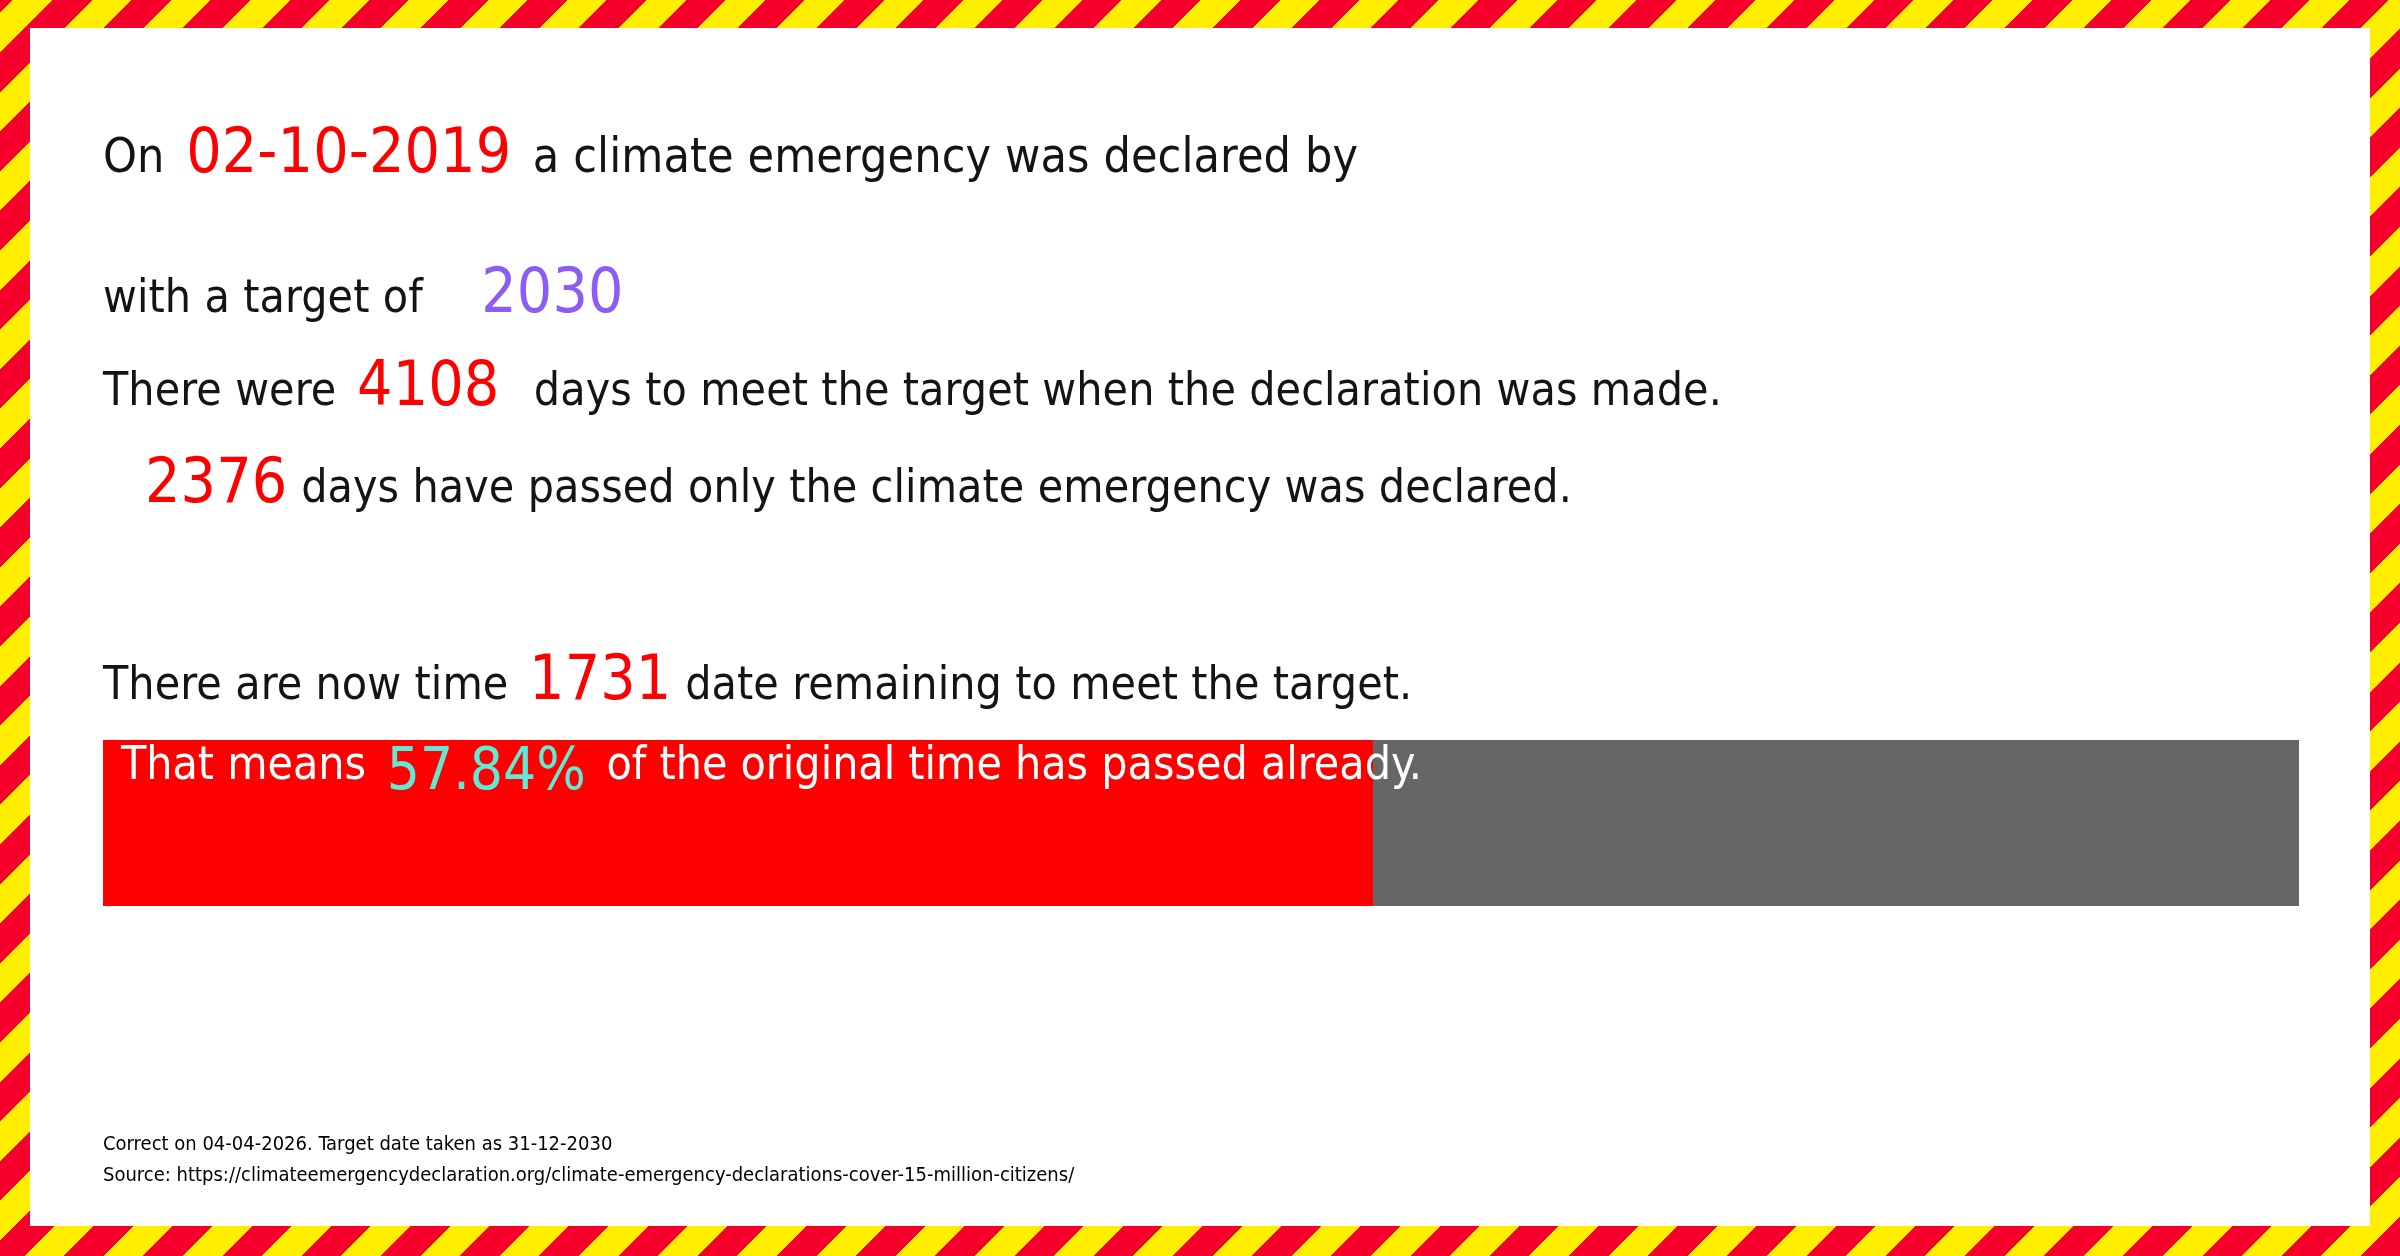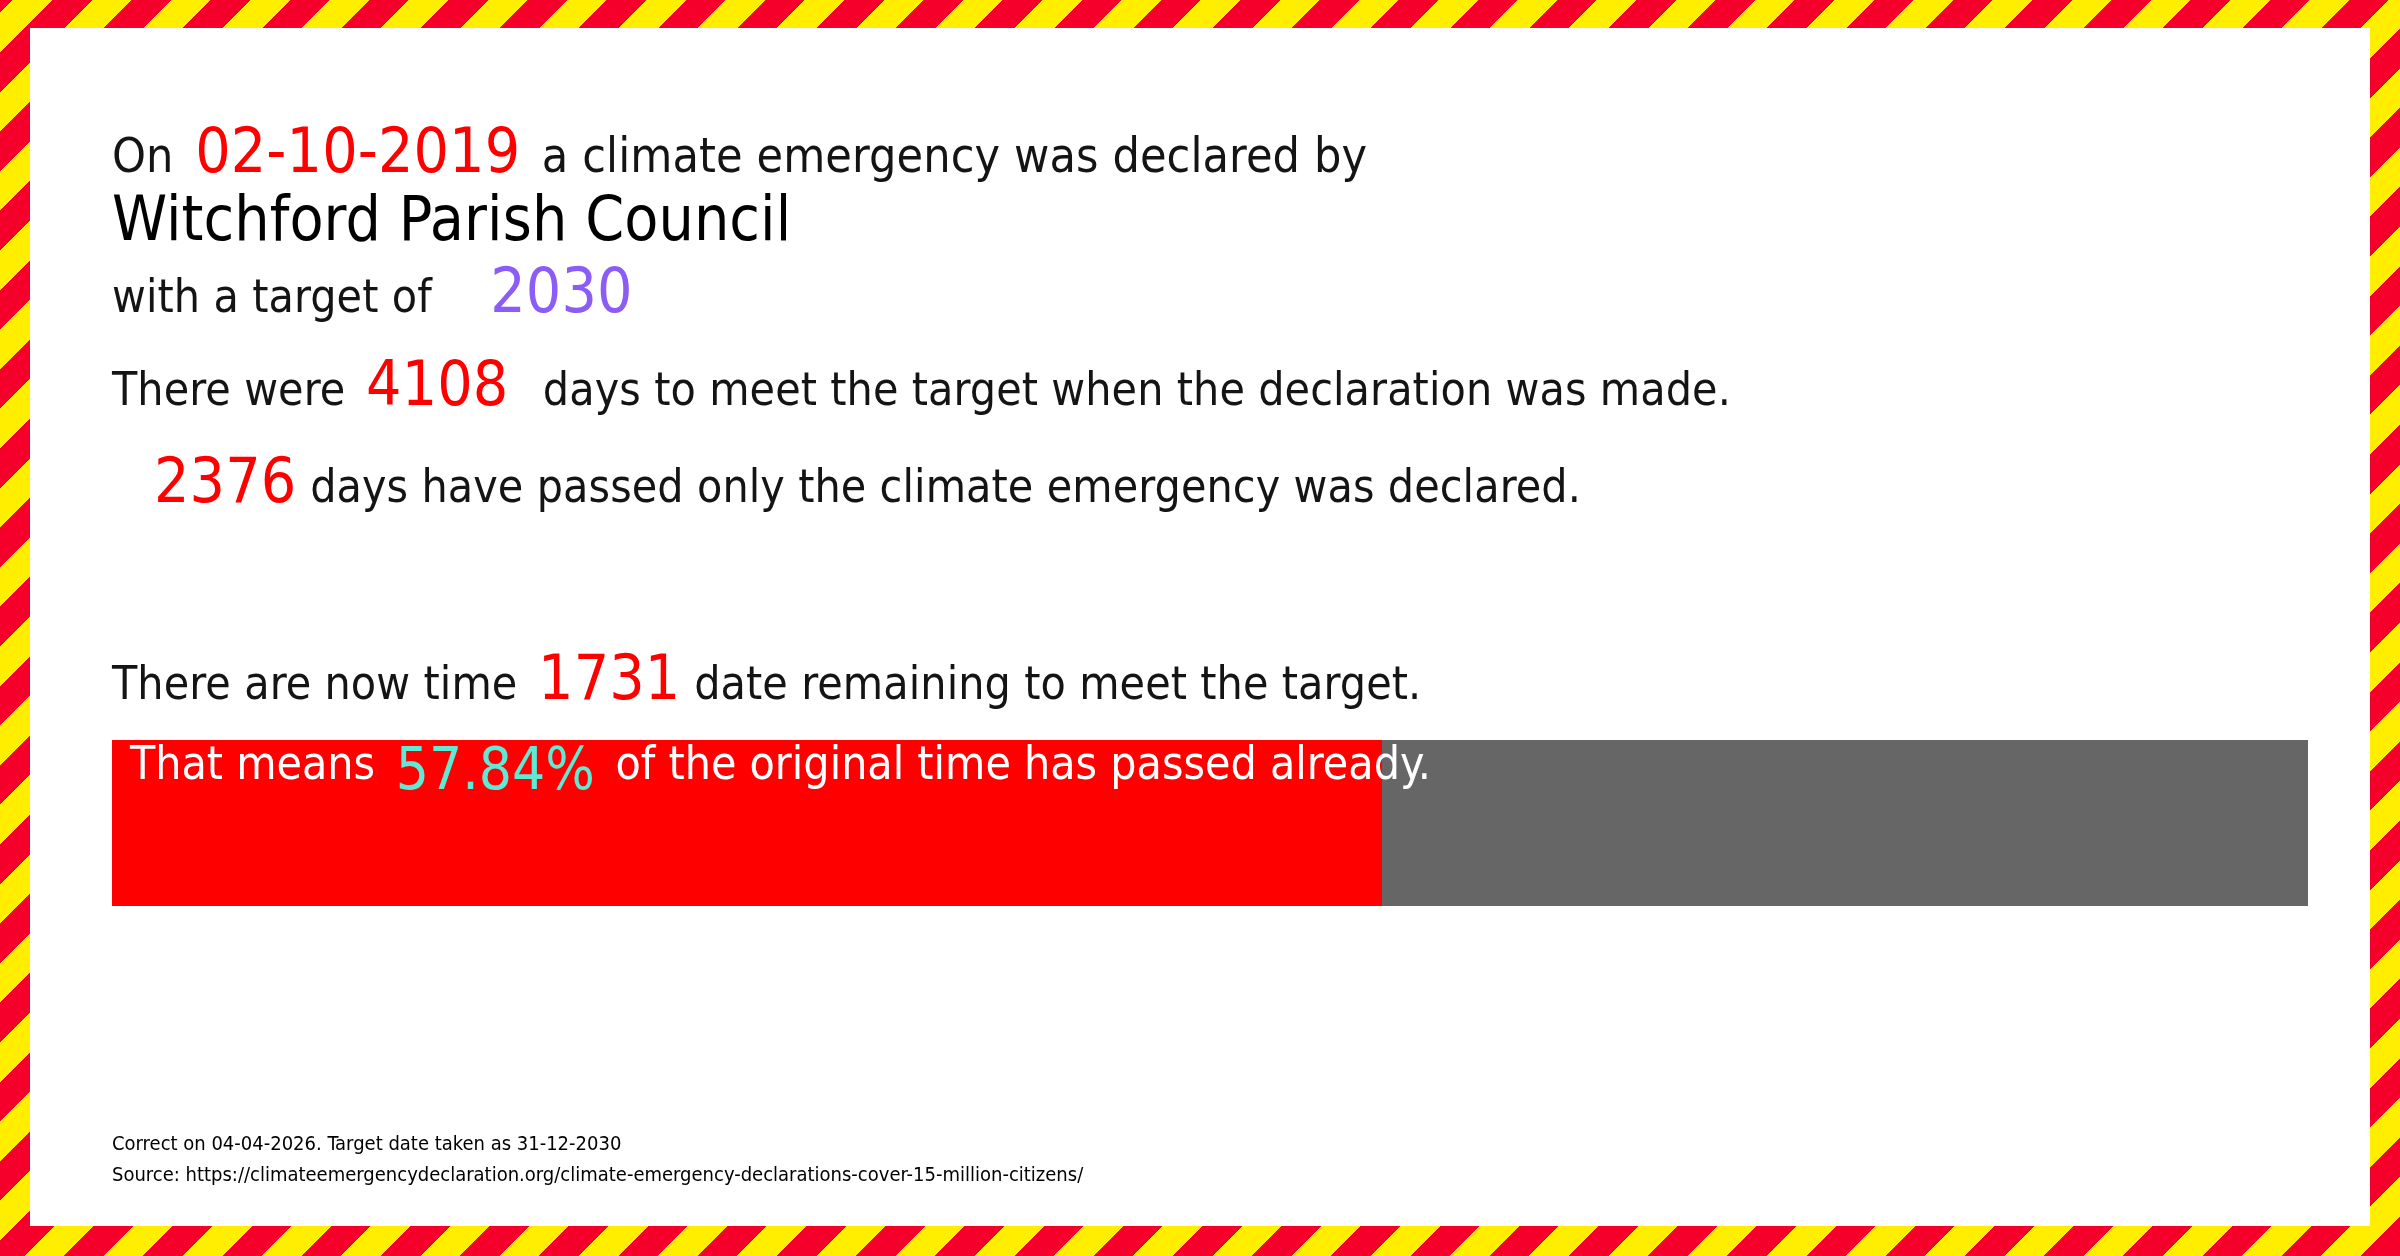--- a/index.html
+++ b/index.html
@@ -36,21 +36,21 @@
     position: relative;
     width: 100%;
     height: 100%;
     background: #ffffff;
     box-sizing: border-box;
     padding: 0;
   }
 
   .lines {
     position: absolute;
-    left: 16px;
+    left: 7px;
     top: 0;
     width: 100%;
     height: 100%;
   }
 
   .txt-blk { color: #141414; }
   .txt-red { color: #ff0000; }
 
   
   .row {
@@ -126,21 +126,20 @@
 <body>
 
 <div id="poster" style="background-color: rgb(255, 238, 0); background-image: repeating-linear-gradient(-45deg, rgb(245, 0, 43) 0px, rgb(245, 0, 43) 28px, rgb(255, 238, 0) 28px, rgb(255, 238, 0) 56px);">
   <div id="card" style="background: rgb(255, 255, 255);">
     <div class="lines">
 
       <div class="row" id="line-declared">
         <span class="txt-blk" style="color: rgb(20, 20, 20);">On</span><span class="sp-wide"></span><span class="txt-red big-num" style="color: rgb(255, 0, 0);">02-10-2019</span><span class="sp-wide"></span><span class="txt-blk" style="color: rgb(20, 20, 20);">a climate emergency was declared by</span>
       </div>
 
-      <div class="row" id="line-council">Witchford Parish Council</div>
 
       <div class="row" id="line-target">
         <span class="txt-blk" style="color: rgb(20, 20, 20);">with a target of</span><span class="sp-wide"></span><span class="sp"></span><span class="txt-red big-num" style="color: #8b5cf6; margin-left: 24px;">2030</span>
       </div>
 
       <div class="row" id="line-daystotgt">
         <span class="txt-blk" style="color: rgb(20, 20, 20);">There were</span><span class="sp-wide"></span><span class="txt-red big-num" style="color: rgb(255, 0, 0);">4108</span><span class="sp-wide"></span><span class="sp"></span><span class="txt-blk" style="color: rgb(20, 20, 20);">days to meet the target when the declaration was made.</span>
       </div>
 
       <div class="row" id="line-dayspassed">

